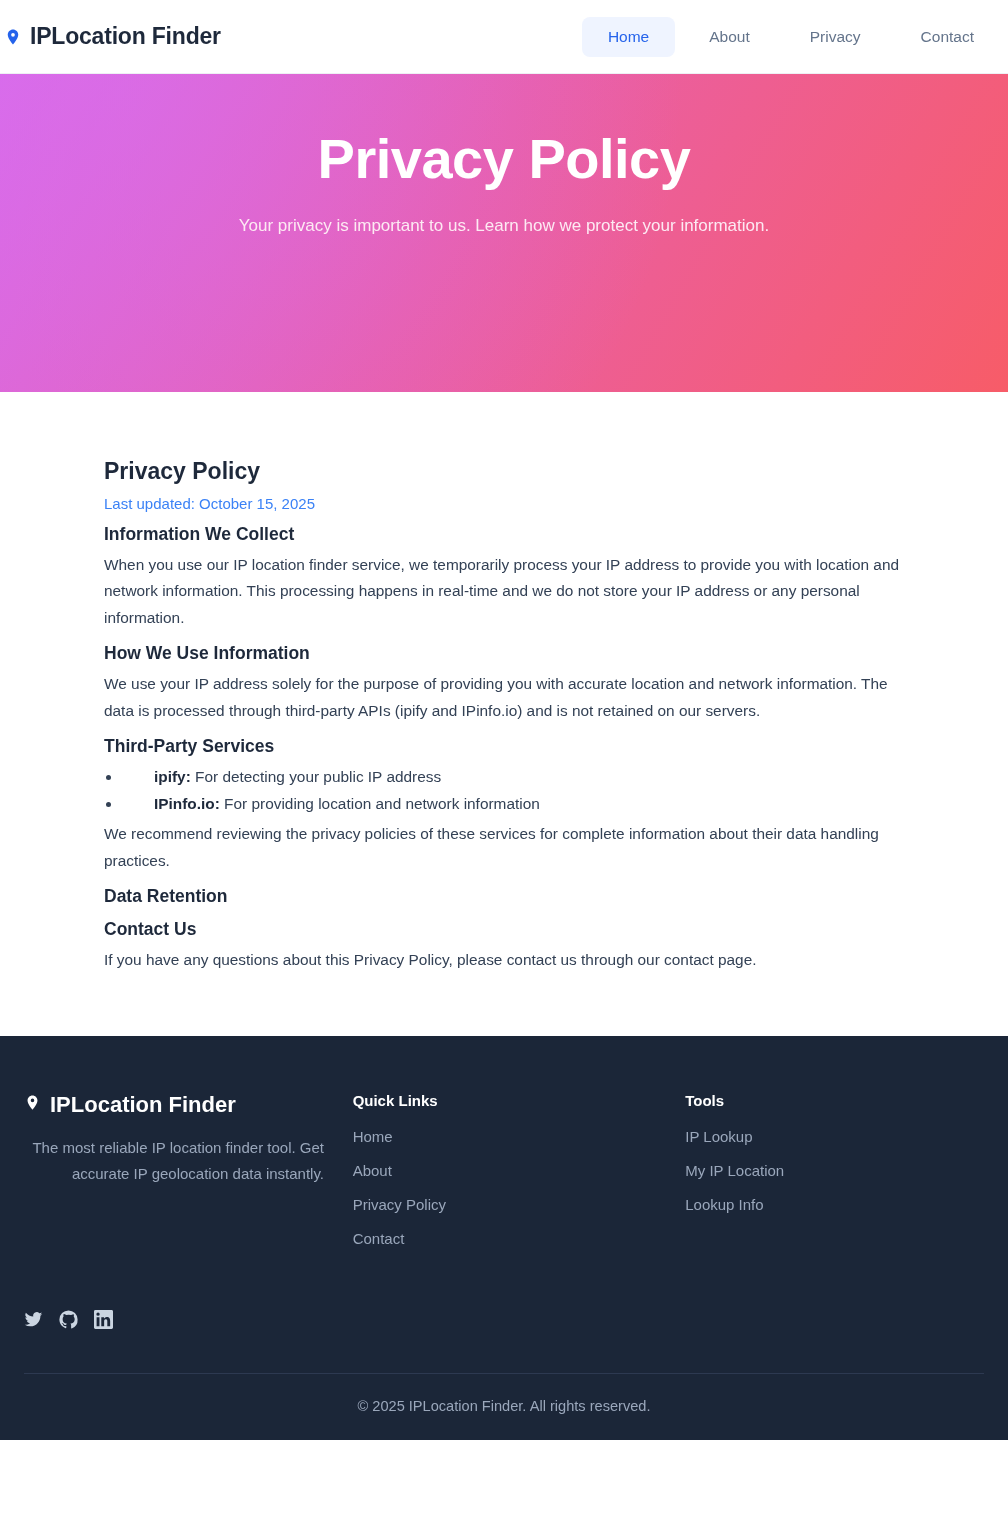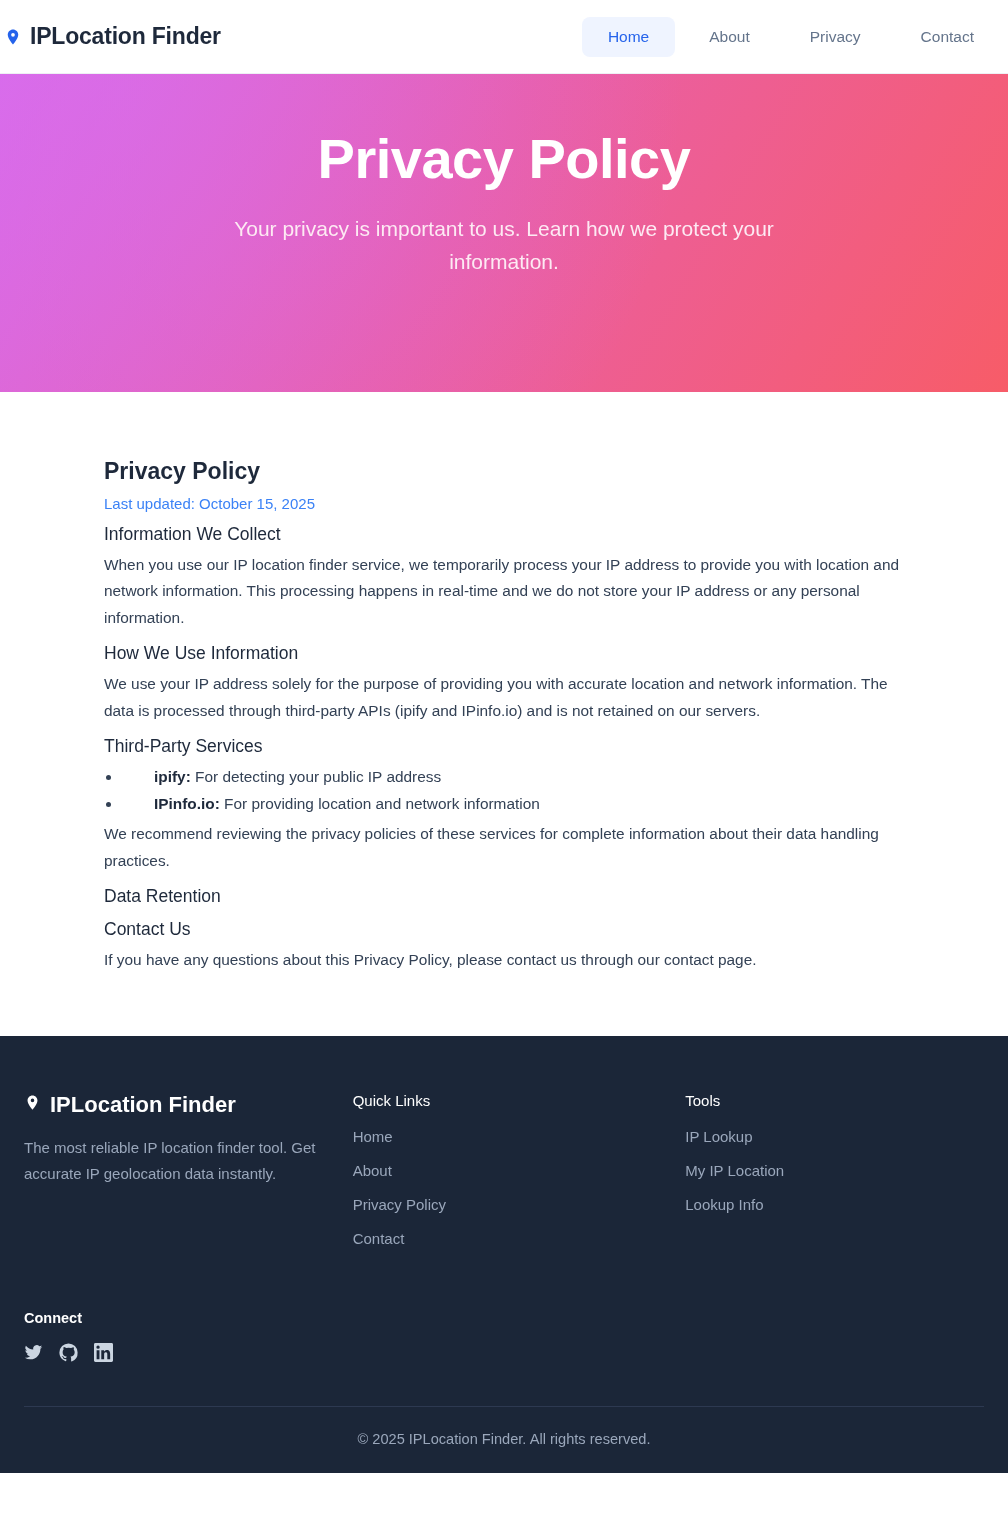--- a/index.html
+++ b/index.html
@@ -79,21 +79,21 @@
     pointer-events: none;
   }
   .hero-title {
     font-size: 56px;
     font-weight: bold;
     letter-spacing: -0.5px;
     margin-bottom: 22px;
     z-index: 1;
   }
   .hero-sub {
-    font-size: 21px;
+    font-size: 17px;
     line-height: 1.55;
     text-align: center;
     max-width: 580px;
     color: #fdeaf3;
     z-index: 1;
   }
 
   
   .content {
     padding: 66px 104px 56px 104px;
@@ -105,21 +105,21 @@
     color: #1e293b;
     margin-bottom: 10px;
   }
   .doc-meta {
     font-size: 15px;
     color: #3b82f6;
     margin-bottom: 12px;
   }
   .sec-head {
     font-size: 17.5px;
-    font-weight: normal;
+    font-weight: bold;
     color: #1e293b;
     margin-top: 12px;
     margin-bottom: 7px;
   }
   .para {
     font-size: 15.4px;
     line-height: 1.72;
     color: #334155;
     margin-bottom: 6px;
   }
@@ -157,24 +157,25 @@
   .footer-brand-text {
     font-size: 22px;
     font-weight: bold;
     color: #ffffff;
   }
   .footer-desc {
     font-size: 15px;
     line-height: 1.72;
     color: #9aa7bb;
     max-width: 300px;
+    text-align: right;
   }
   .fcol-head {
     font-size: 15px;
-    font-weight: normal;
+    font-weight: bold;
     color: #ffffff;
     margin-bottom: 19px;
   }
   .flink {
     display: block;
     font-size: 15px;
     color: #9aa7bb;
     text-decoration: none;
     margin-bottom: 17px;
   }
@@ -277,21 +278,20 @@
 
     <div class="fcol-tools">
       <div class="fcol-head">Tools</div>
       <a class="flink" href="#">IP Lookup</a>
       <a class="flink" href="#">My IP Location</a>
       <a class="flink" href="#">Lookup Info</a>
     </div>
   </div>
 
   <div class="connect">
-    <div class="connect-head">Connect</div>
     <div class="socials">
       <a class="social" href="#">
         <svg width="19" height="19" viewBox="0 0 24 24" fill="#cbd5e1">
             <path d="M23 4.9c-.8.4-1.7.6-2.6.8 1-.6 1.7-1.5 2-2.6-.9.5-1.9.9-3 1.1a4.5 4.5 0 0 0-7.7 4.1A12.8 12.8 0 0 1 2.4 3.6a4.5 4.5 0 0 0 1.4 6c-.7 0-1.4-.2-2-.5 0 2.2 1.5 4 3.6 4.4-.6.2-1.3.2-2 .1a4.5 4.5 0 0 0 4.2 3.1A9 9 0 0 1 1 18.6a12.7 12.7 0 0 0 6.9 2c8.3 0 12.8-6.9 12.8-12.8v-.6c.9-.6 1.7-1.4 2.3-2.3z"></path>
           </svg>
       </a>
       <a class="social" href="#">
         <svg width="19" height="19" viewBox="0 0 24 24" fill="#cbd5e1">
             <path d="M12 .5A11.5 11.5 0 0 0 .5 12c0 5.1 3.3 9.4 7.9 10.9.6.1.8-.2.8-.6v-2c-3.2.7-3.9-1.5-3.9-1.5-.5-1.3-1.3-1.7-1.3-1.7-1-.7.1-.7.1-.7 1.1.1 1.7 1.2 1.7 1.2 1 1.7 2.7 1.2 3.4.9.1-.8.4-1.2.7-1.5-2.6-.3-5.3-1.3-5.3-5.7 0-1.3.5-2.3 1.2-3.1-.1-.3-.5-1.5.1-3.1 0 0 1-.3 3.3 1.2a11.4 11.4 0 0 1 6 0C17.5 5 18.5 5.3 18.5 5.3c.6 1.6.2 2.8.1 3.1.8.8 1.2 1.8 1.2 3.1 0 4.4-2.7 5.4-5.3 5.7.4.4.8 1.1.8 2.2v3.3c0 .4.2.7.8.6A11.5 11.5 0 0 0 23.5 12 11.5 11.5 0 0 0 12 .5z"></path>
           </svg>

